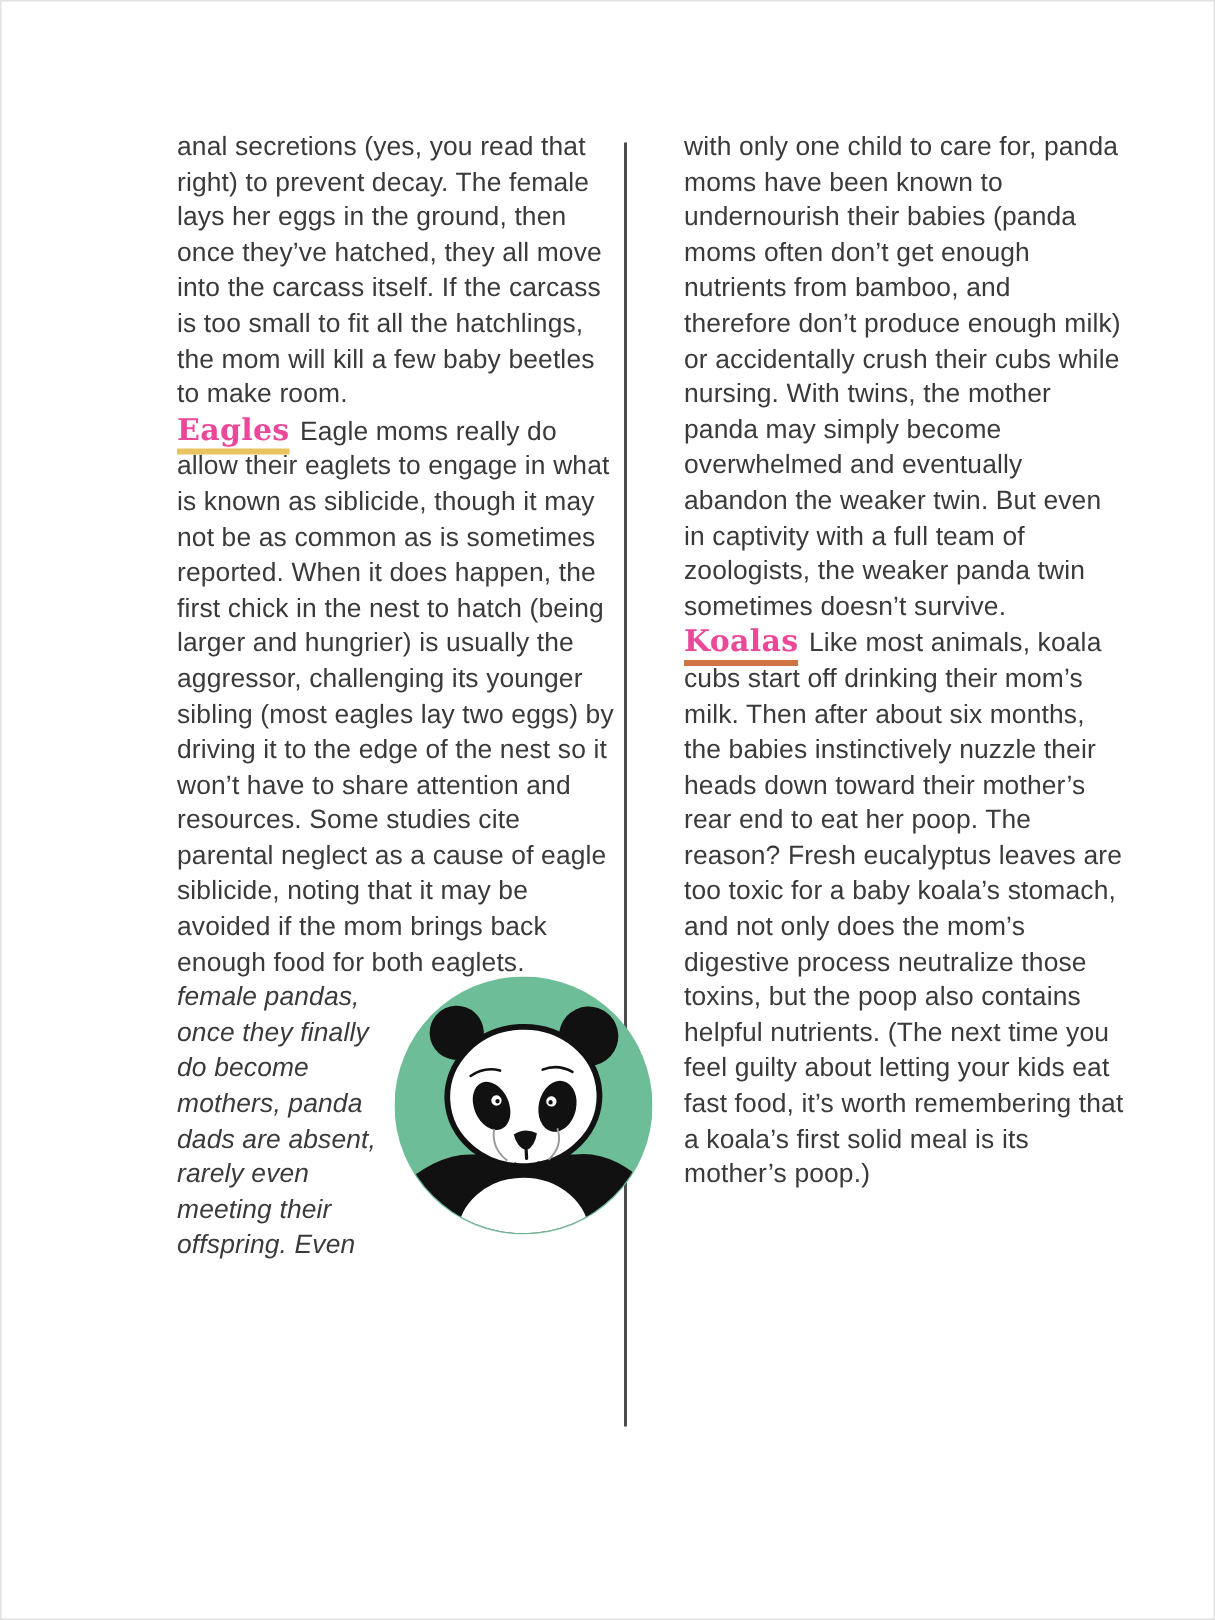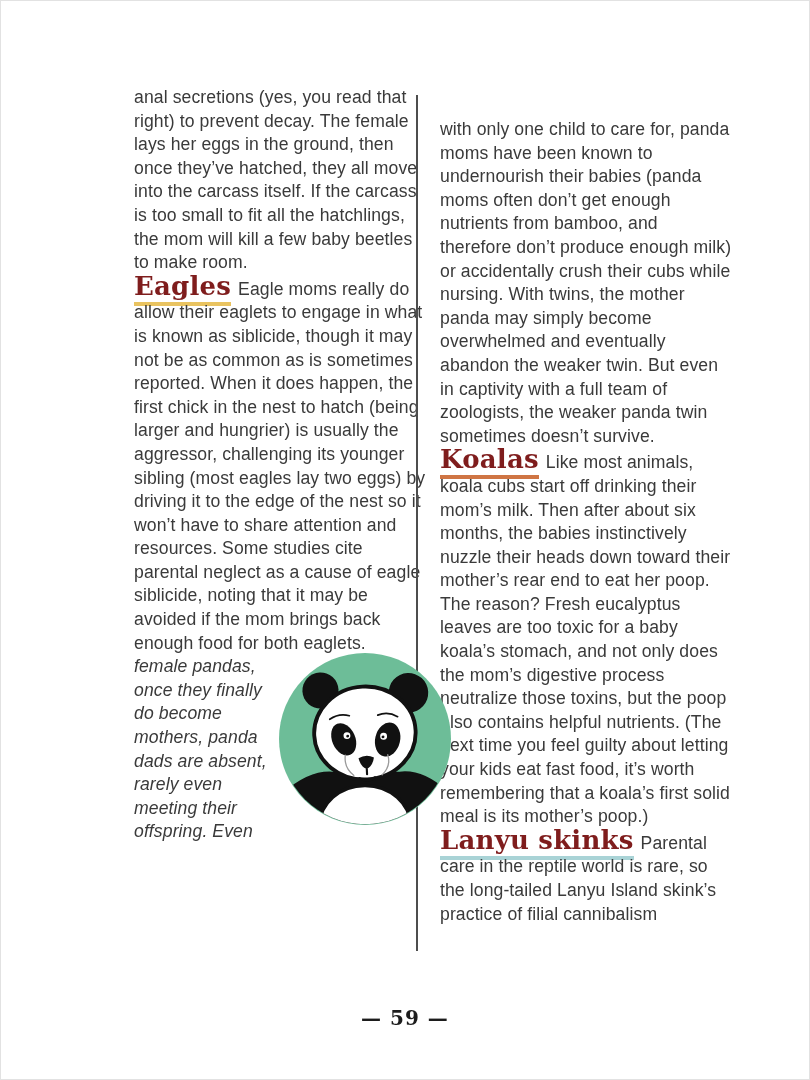--- a/index.html
+++ b/index.html
@@ -14,29 +14,29 @@
   }
   .column {
     position: absolute;
     top: 86px;
     width: 293px;
     font-size: 17.6px;
     line-height: 23.6px;
     color: #3a3a3a;
     letter-spacing: 0.1px;
   }
-  .column.left  { left: 134px; }
-  .column.right { left: 440px; margin-top: 32px; }
+  .column.left  { left: 118px; }
+  .column.right { left: 456px; }
   .column p { margin: 0; }
   .section { margin-top: 19px; }
   .heading {
     font-family: "DejaVu Serif", serif;
     font-weight: 700;
-    font-size: 26px;
-    color: #7f1d1d;
+    font-size: 20px;
+    color: #ec4899;
     border-bottom: 4px solid #ccc;
     padding-bottom: 1px;
     margin-right: 7px;
     letter-spacing: 0.2px;
   }
   .divider {
     position: absolute;
     left: 416px;
     top: 95px;
     width: 2px;
@@ -117,18 +117,16 @@
       </div>
       <p class="body">female pandas, once they finally do become mothers, panda dads are absent, rarely even meeting their offspring. Even</p>
     </div>
   </div>
 
   <div class="column right">
     <p class="body">with only one child to care for, panda moms have been known to undernourish their babies (panda moms often don’t get enough nutrients from bamboo, and therefore don’t produce enough milk) or accidentally crush their cubs while nursing. With twins, the mother panda may simply become overwhelmed and eventually abandon the weaker twin. But even in captivity with a full team of zoologists, the weaker panda twin sometimes doesn’t survive.</p>
 
     <p class="body section"><span class="heading" style="border-bottom-color: rgb(207, 117, 68);">Koalas</span><span>Like most animals, koala cubs start off drinking their mom’s milk. Then after about six months, the babies instinctively nuzzle their heads down toward their mother’s rear end to eat her poop. The reason? Fresh eucalyptus leaves are too toxic for a baby koala’s stomach, and not only does the mom’s digestive process neutralize those toxins, but the poop also contains helpful nutrients. (The next time you feel guilty about letting your kids eat fast food, it’s worth remembering that a koala’s first solid meal is its mother’s poop.)</span></p>
 
-    <p class="body section"><span class="heading" style="border-bottom-color: rgb(169, 211, 214);">Lanyu skinks</span><span>Parental care in the reptile world is rare, so the long-tailed Lanyu Island skink’s practice of filial cannibalism</span></p>
   </div>
 
-  <div class="page-number">— 59 —</div>
 
 </div>
 
 </body></html>

